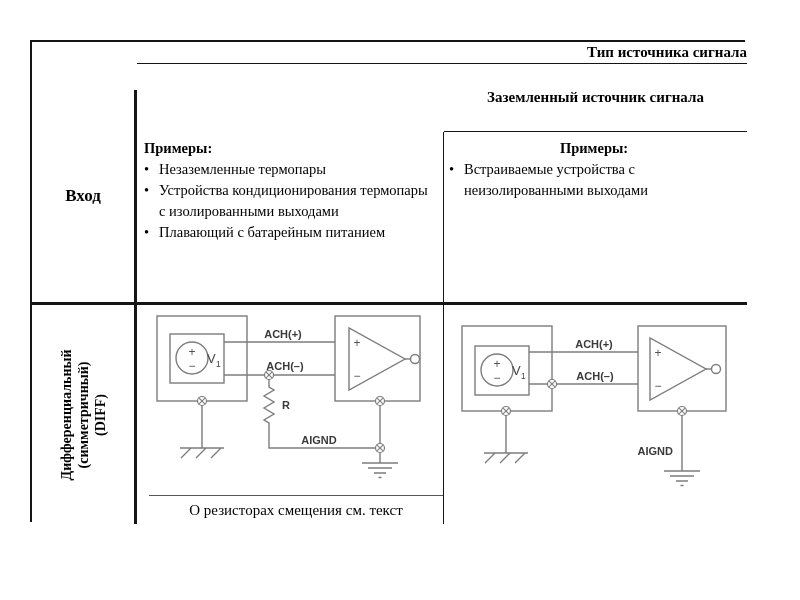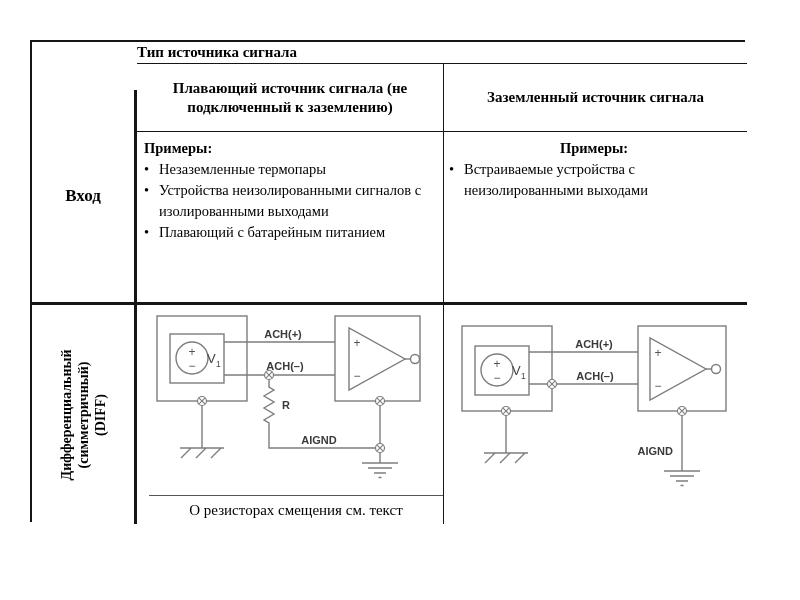--- a/index.html
+++ b/index.html
@@ -12,21 +12,21 @@
     grid-template-columns:105px 307px 303px;
     grid-template-rows:22px 68px 173px 219px;
     border:2px solid #151515;
     background:#fff;
   }
   .cell { background:#fff; overflow:hidden; }
 
   .c-input  { grid-column:1; grid-row:1 / span 3; border-right:3px solid #151515; border-bottom:3px solid #151515;
               display:flex; align-items:center; justify-content:center; font-weight:bold; font-size:17px;margin-top:48px; }
   .c-title  { grid-column:2 / span 2; grid-row:1; border-bottom:1px solid #151515;
-              display:flex; align-items:center; justify-content:flex-start; font-weight:bold; font-size:15px; }
+              display:flex; align-items:center; justify-content:flex-end; font-weight:bold; font-size:15px; }
   .c-hdr-f  { grid-column:2; grid-row:2; border-right:1px solid #151515; border-bottom:1px solid #151515;
               display:flex; align-items:center; justify-content:center; text-align:center;
               font-weight:bold; font-size:15px; line-height:19px; padding:2px 14px; }
   .c-hdr-g  { grid-column:3; grid-row:2; border-bottom:1px solid #151515;
               display:flex; align-items:center; justify-content:center; text-align:right;
               font-weight:bold; font-size:15px; line-height:19px; padding:2px 30px; }
   .c-ex-f   { grid-column:2; grid-row:3; border-right:1px solid #151515; border-bottom:3px solid #151515;
               font-size:14.5px; line-height:21px; padding:6px 8px 0 7px; }
   .c-ex-g   { grid-column:3; grid-row:3; border-bottom:3px solid #151515;
               font-size:14.5px; line-height:21px; padding:6px 8px 0 5px; }
@@ -73,38 +73,35 @@
   <div class="tbl">
 
     <div class="cell c-input">
       <span>Вход</span>
     </div>
 
     <div class="cell c-title">
       <span>Тип источника сигнала</span>
     </div>
 
-    <div class="cell c-hdr-f">
-      <span>Плавающий источник сигнала (не подключенный к заземлению)</span>
-    </div>
 
     <div class="cell c-hdr-g">
       <span>Заземленный источник сигнала</span>
     </div>
 
     <div class="cell c-ex-f">
       <span class="ex-intro">Примеры:</span>
       <ul class="ex">
         <li>
           <span class="blt">•</span>
           <span class="itx">Незаземленные термопары</span>
         </li>
         <li>
           <span class="blt">•</span>
-          <span class="itx">Устройства неизолированными сигналов с изолированными выходами</span>
+          <span class="itx">Устройства кондиционирования термопары с изолированными выходами</span>
         </li>
         <li>
           <span class="blt">•</span>
           <span class="itx">Плавающий с батарейным питанием</span>
         </li>
       </ul>
     </div>
 
     <div class="cell c-ex-g">
       <span class="ex-intro">Примеры:</span>

